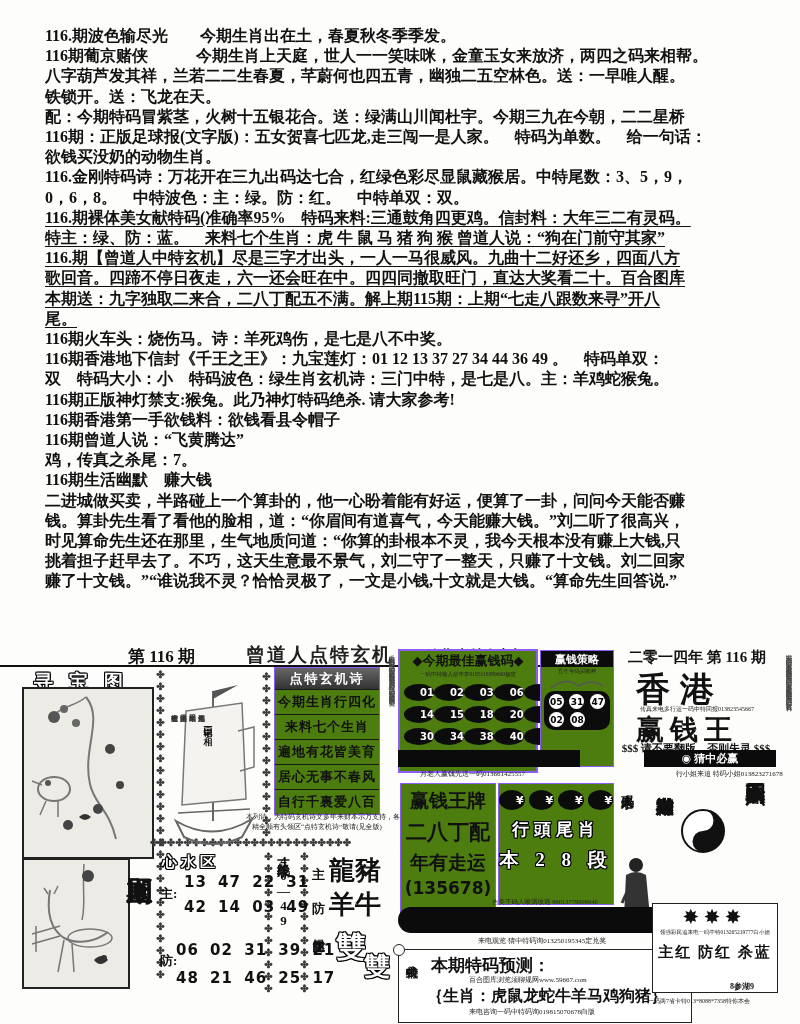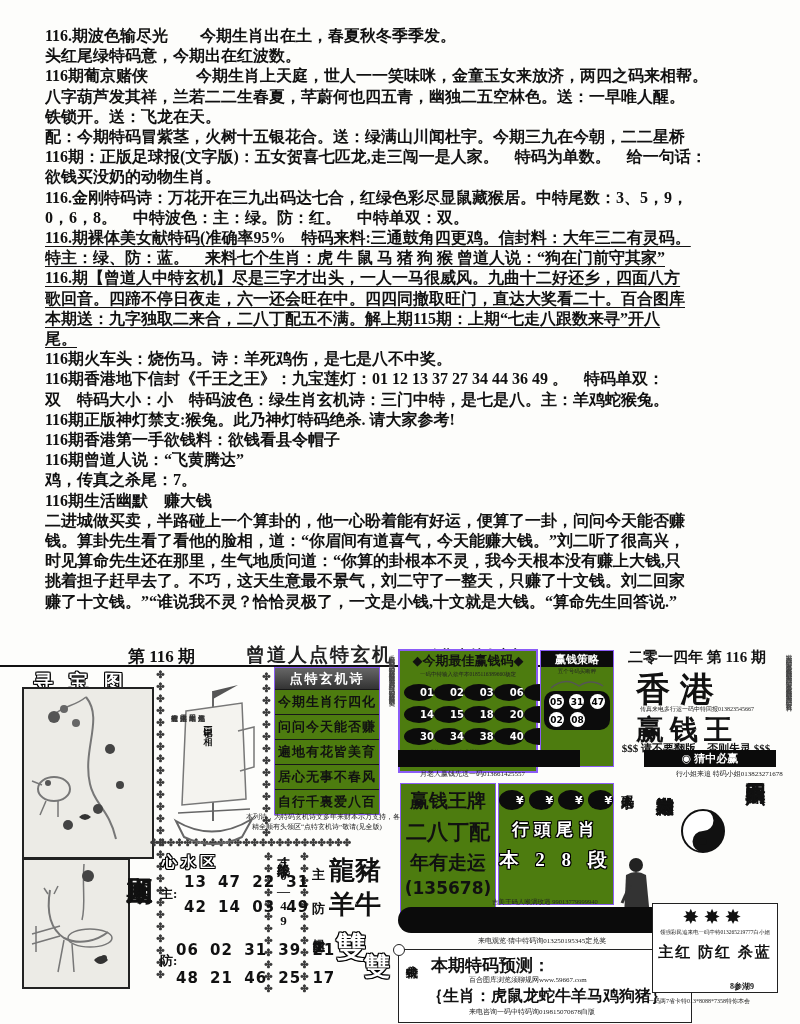--- a/index.html
+++ b/index.html
@@ -34,21 +34,20 @@
   svg{display:block;}
 </style>
 </head>
 <body>
 
 <div id="page">
 
   <div id="top-text">
 
   <div class="tl">116.期波色输尽光　　今期生肖出在土，春夏秋冬季季发。</div>
-      <div class="tl">头红尾绿特码意，今期出在红波数。</div>
       <div class="tl">116期葡京赌侠　　　今期生肖上天庭，世人一一笑味咪，金童玉女来放济，两四之码来相帮。</div>
       <div class="tl">八字葫芦发其祥，兰若二二生春夏，芊蔚何也四五青，幽独二五空林色。送：一早唯人醒。</div>
       <div class="tl">铁锁开。送：飞龙在天。</div>
       <div class="tl">配：今期特码冒紫茎，火树十五银花合。送：绿满山川闻杜宇。今期三九在今朝，二二星桥</div>
       <div class="tl">116期：正版足球报(文字版)：五女贺喜七匹龙,走三闯一是人家。　特码为单数。　给一句话：</div>
       <div class="tl">欲钱买没奶的动物生肖。</div>
       <div class="tl">116.金刚特码诗：万花开在三九出码达七合，红绿色彩尽显鼠藏猴居。中特尾数：3、5，9，</div>
       <div class="tl">0，6，8。　中特波色：主：绿。防：红。　中特单双：双。</div>
       <div class="tl u">116.期裸体美女献特码(准确率95%　特码来料:三通鼓角四更鸡。信封料：大年三二有灵码。</div>
       <div class="tl u">特主：绿、防：蓝。　来料七个生肖：虎 牛 鼠 马 猪 狗 猴 曾道人说：“狗在门前守其家”</div>
@@ -133,21 +132,21 @@
           <div class="vtext" style="font-size:7px;line-height:8px;height:92px;font-weight:400;color:#333;">十里相送半人醒</div>
           <div class="vtext" style="font-size:7px;line-height:8px;height:92px;font-weight:400;color:#333;">诗广笔墨九州还</div>
         </div>
     </div>
 
     <div class="abs boxed" style="left:274px;top:22px;width:104px;">
       <div style="background:linear-gradient(#666,#333);color:#fff;text-align:center;font-size:13px;height:21px;line-height:21px;letter-spacing:2px;">点特玄机诗</div>
       <div>
 
       <div class="poem-row">今期生肖行四化</div>
-          <div class="poem-row">问问今天能否赚</div>
+          <div class="poem-row">来料七个生肖</div>
           <div class="poem-row">遍地有花皆美育</div>
           <div class="poem-row">居心无事不春风</div>
           <div class="poem-row">自行千裏爱八百</div>
         </div>
     </div>
     <div class="abs fineprint" style="left:246px;top:168px;">本列诗，为特码玄机诗文多年来财本示万支持，各个期</div>
     <div class="abs fineprint" style="left:252px;top:178px;">精全顺有头领区“点特玄机诗”敬请(见全版)</div>
 
     <div class="abs hollow" style="left:162px;top:208px;font-size:15px;letter-spacing:4px;">心水区</div>
     <div class="abs" style="left:160px;top:240px;font-size:13px;">主:</div>

